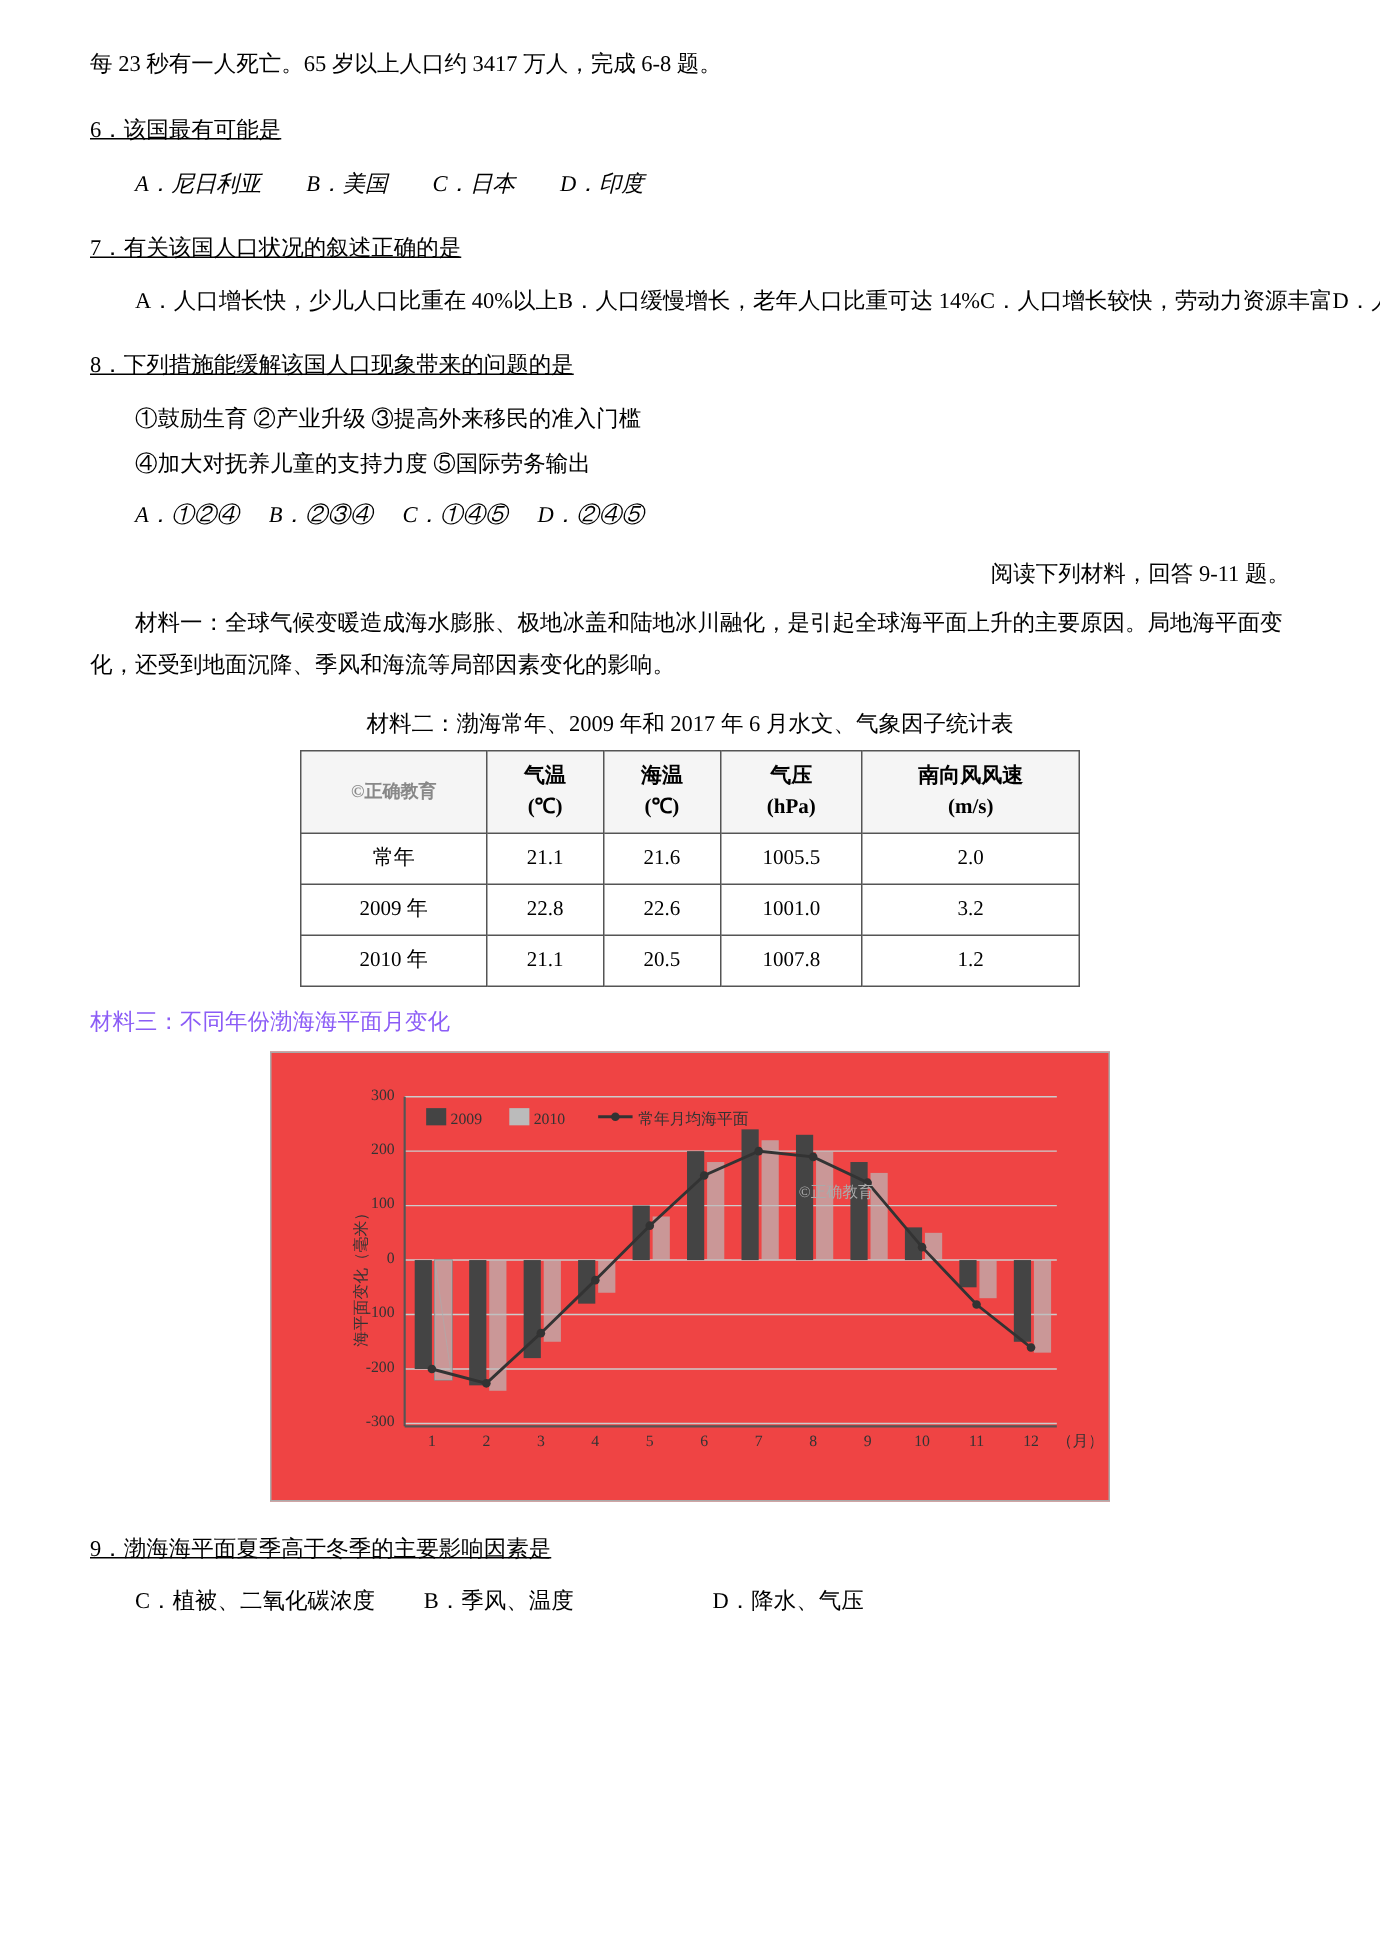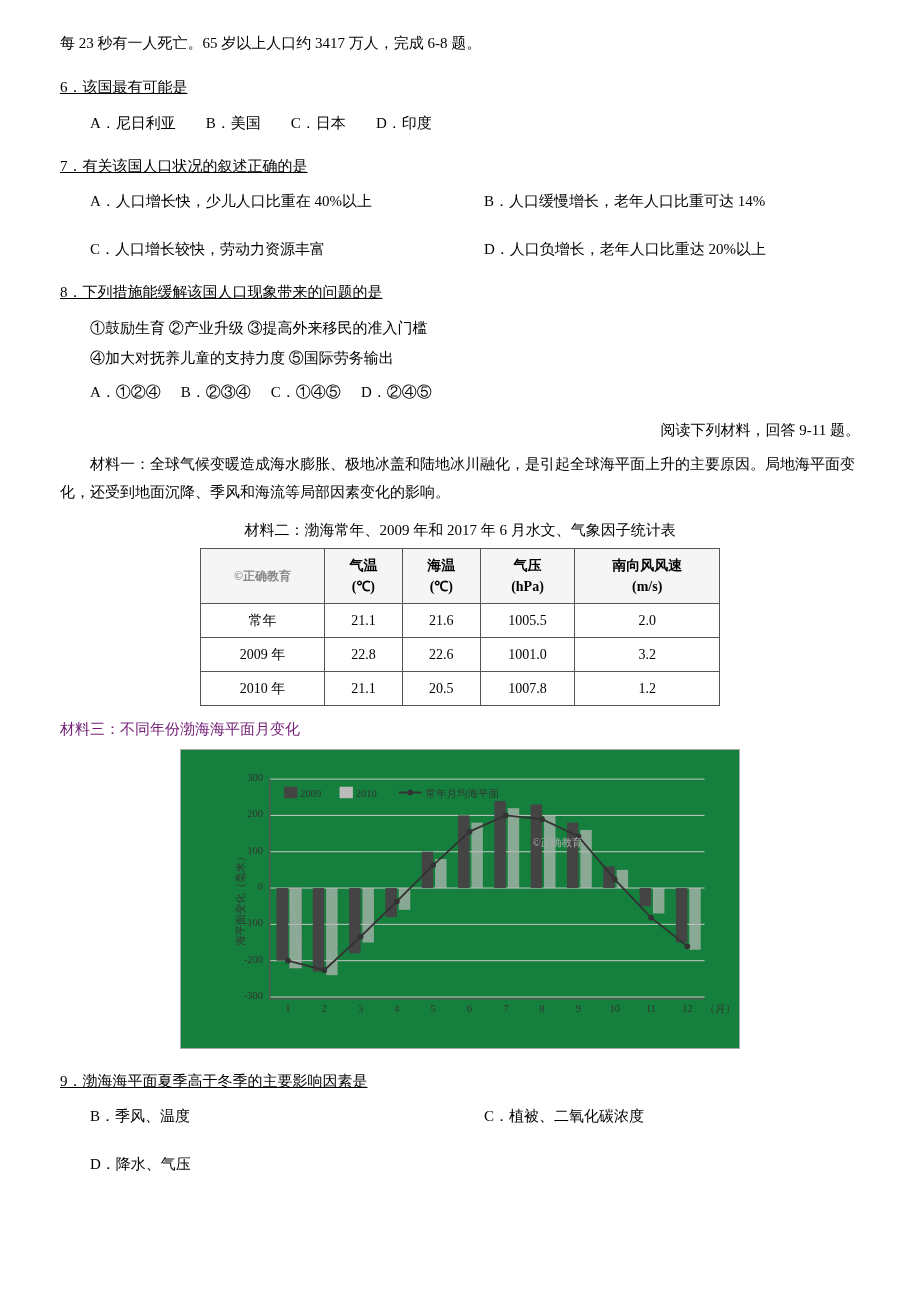--- a/index.html
+++ b/index.html
@@ -24,27 +24,27 @@
       font-size: 15px;
       margin-bottom: 6px;
       text-decoration: underline;
     }
     .options-row {
       display: flex;
       flex-wrap: wrap;
       padding-left: 30px;
       line-height: 2;
       gap: 0 30px;
+      font-style: italic;
     }
     .options-row-2col {
       display: grid;
-      grid-template-columns: 1fr 1fr;
+      grid-template-columns: 1fr 1fr 1fr 1fr;
       padding-left: 30px;
       line-height: 2;
-      gap: 18px;
     }
     .option-item {
       white-space: nowrap;
     }
     .sub-items {
       padding-left: 30px;
       line-height: 2;
     }
     .material-title {
       text-align: center;
@@ -68,26 +68,26 @@
     }
     th {
       background: #f5f5f5;
     }
     .chart-wrap {
       margin: 10px auto 18px auto;
       border: 1px solid #aaa;
       width: 560px;
       height: 300px;
       position: relative;
-      background: #15803d;
+      background: #ef4444;
       padding: 10px 10px 30px 50px;
     }
     .material-three-title {
       font-size: 15px;
-      color: #701a75;
+      color: #8b5cf6;
       margin-bottom: 6px;
     }
     .watermark {
       color: #888;
       font-size: 12px;
     }
   </style>
 </head>
 <body>
 
@@ -277,17 +277,17 @@
     <circle cx="182" cy="34" r="3" fill="#333"></circle>
     <text x="198" y="39" font-size="11" fill="#333">常年月均海平面</text>
 
     <text x="310" y="90" font-size="11" fill="#aaa">©正确教育</text>
   </svg>
 </div>
 
 <div class="question">
   <div class="question-title">9．渤海海平面夏季高于冬季的主要影响因素是</div>
   <div class="options-row-2col">
+    <span class="option-item">C．植被、二氧化碳浓度</span>
     <span class="option-item">B．季风、温度</span>
-    <span class="option-item">C．植被、二氧化碳浓度</span>
     <span class="option-item">D．降水、气压</span>
   </div>
 </div>
 
 </body></html>

